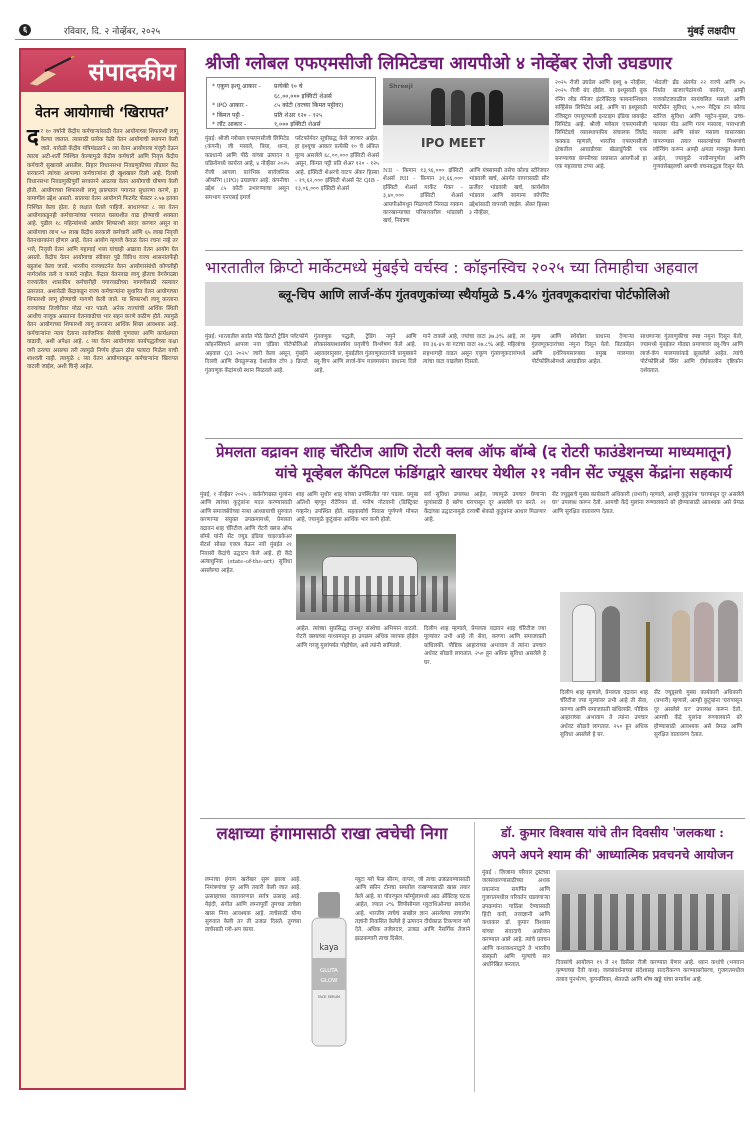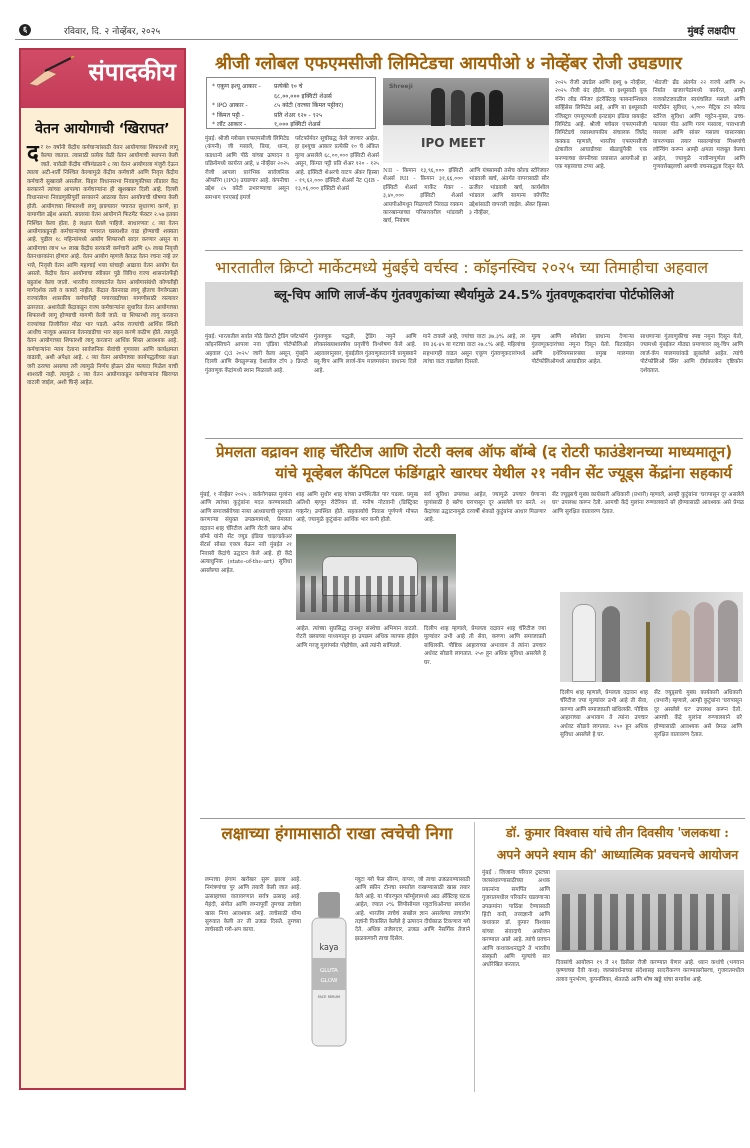--- a/index.html
+++ b/index.html
@@ -7,30 +7,30 @@
   body { font-family: "DejaVu Serif", serif; color: #222; position: relative; }
 
   .header { position: absolute; top: 22px; left: 0; width: 750px; height: 18px; }
   .header .pg { position: absolute; left: 19px; top: 2px; width: 12px; height: 12px; border-radius: 50%; background: #222; color: #fff; font-size: 8px; text-align: center; line-height: 12px; font-family: "DejaVu Sans", sans-serif; font-weight: bold; }
   .header .date { position: absolute; left: 36px; top: 2px; font-size: 9px; color: #333; font-family: "DejaVu Sans", sans-serif; margin-left: 28px; }
   .header .paper { position: absolute; right: 15px; top: 1px; font-size: 10px; font-weight: bold; color: #222; font-family: "DejaVu Sans", sans-serif; }
   .header .rule { position: absolute; left: 15px; right: 12px; top: 17px; border-top: 1px solid #888; }
 
   
   .editorial { position: absolute; left: 19px; top: 48px; width: 167px; height: 1042px; border: 2px solid #b7334a; background: #fcefd6; }
-  .ed-banner { height: 58px; background: linear-gradient(#d34c67, #c23a57); position: relative; }
+  .ed-banner { height: 42px; background: linear-gradient(#d34c67, #c23a57); position: relative; }
   .ed-banner .pen { position: absolute; left: 6px; top: 6px; width: 50px; height: 30px; }
   .ed-banner .title { position: absolute; right: 8px; top: 4px; font-size: 24px; color: #fff; font-family: "DejaVu Sans", sans-serif; font-weight: bold; }
   .ed-headline { font-size: 14px; font-weight: bold; text-align: center; padding: 10px 2px 6px; color: #111; font-family: "DejaVu Sans", sans-serif; }
   .ed-body { padding: 0 6px; font-size: 5.6px; line-height: 8.4px; color: #444; text-align: justify; height: 970px; overflow: hidden; }
   .ed-body .drop { float: left; font-size: 22px; line-height: 18px; font-weight: bold; margin-right: 2px; color: #111; }
 
   
   .story { position: absolute; }
-  .hl { font-family: "DejaVu Sans", sans-serif; font-weight: bold; color: #a16207; white-space: nowrap; margin-left: 10px; }
+  .hl { font-family: "DejaVu Sans", sans-serif; font-weight: bold; color: #701a75; white-space: nowrap; }
   .cols { display: flex; gap: 6px; }
   .col { font-size: 5.6px; line-height: 8.4px; color: #444; text-align: justify; overflow: hidden; }
   .rule-h { position: absolute; border-top: 1px solid #999; }
   .rule-v { position: absolute; border-left: 1px solid #bbb; }
 
   .photo { position: absolute; background: linear-gradient(135deg, #8a8a8a, #cfcfcf 50%, #6b6b6b); overflow: hidden; }
   .photo .cap { position: absolute; font-family: "DejaVu Sans", sans-serif; font-weight: bold; color: #333; }
 
   .ipo-box { position: absolute; left: 206px; top: 77px; width: 170px; height: 52px; border: 1px solid #888; font-size: 6px; line-height: 9.5px; padding: 3px 5px; color: #333; font-family: "DejaVu Sans", sans-serif; }
   .ipo-box .row { display: flex; }
@@ -109,21 +109,21 @@
 <div class="cols" style="position:absolute; left:555px; top:78px; width:190px; height:163px;">
   <div class="col" style="width:92px;">२०२५ रोजी उघडेल आणि इश्यू ७ नोव्हेंबर, २०२५ रोजी बंद होईल. या इश्यूसाठी बुक रनिंग लीड मॅनेजर इंटरॅक्टिव्ह फायनान्शियल सर्व्हिसेस लिमिटेड आहे, आणि या इश्यूसाठी रजिस्ट्रार एमयूएफजी इनटाइम इंडिया प्रायव्हेट लिमिटेड आहे. श्रीजी ग्लोबल एफएमसीजी लिमिटेडचे व्यवस्थापकीय संचालक जितेंद्र कक्कड म्हणाले, भारतीय एफएमसीजी क्षेत्रातील आघाडीच्या खेळाडूंपैकी एक बनण्याच्या कंपनीच्या प्रवासात आयपीओ हा एक महत्त्वाचा टप्पा आहे.</div>
   <div class="col" style="width:92px;">'शेठजी' ब्रँड अंतर्गत २२ राज्ये आणि २५ निर्यात बाजारपेठांमध्ये कार्यरत, आम्ही राजकोटजवळील स्वयंचलित मसाले आणि मल्टीग्रेन सुविधा, ५,००० मेट्रिक टन कोल्ड स्टोरेज सुविधा आणि ग्लूटेन-मुक्त, उच्च-फायबर पीठ आणि गरम मसाला, पावभाजी मसाला आणि सांबर मसाला यासारख्या वापरण्यास तयार मसाल्यांच्या मिश्रणांचे लॉन्चिंग करून आम्ही क्षमता मजबूत केल्या आहेत, ज्यामुळे नावीन्यपूर्णता आणि गुणवत्तेबद्दलची आमची वचनबद्धता दिसून येते.</div>
 </div>
 <div class="rule-h" style="left:205px; top:250px; width:538px;"></div>
 
 <div class="story" style="left:205px; top:256px;">
   <div class="hl" style="font-size:16px; font-weight:normal;">भारतातील क्रिप्टो मार्केटमध्ये मुंबईचे वर्चस्व : कॉइनस्विच २०२५ च्या तिमाहीचा अहवाल</div>
 </div>
 <div class="crypto-sub">
-  <div>ब्लू-चिप आणि लार्ज-कॅप गुंतवणुकांच्या स्थैर्यामुळे 24.5% गुंतवणूकदारांचा पोर्टफोलिओ</div>
+  <div>ब्लू-चिप आणि लार्ज-कॅप गुंतवणुकांच्या स्थैर्यामुळे 5.4% गुंतवणूकदारांचा पोर्टफोलिओ</div>
 </div>
 <div class="cols" style="position:absolute; left:205px; top:332px; width:538px; height:100px;">
   <div class="col" style="width:103px;">मुंबई: भारतातील सर्वात मोठे क्रिप्टो ट्रेडिंग प्लॅटफॉर्म कॉइनस्विचने आपला नवा 'इंडिया पोर्टफोलिओ अहवाल Q3 २०२५' जारी केला असून, मुंबईने दिल्ली आणि बेंगळुरूसह देशातील टॉप ३ क्रिप्टो गुंतवणूक केंद्रांमध्ये स्थान मिळवले आहे.</div>
   <div class="col" style="width:103px;">गुंतवणूक पद्धती, ट्रेडिंग नमुने आणि लोकसंख्याशास्त्रीय प्रवृत्तींचे विश्लेषण केले आहे. अहवालानुसार, मुंबईतील गुंतवणूकदारांनी प्रामुख्याने ब्लू-चिप आणि लार्ज-कॅप मालमत्तांना प्राधान्य दिले आहे.</div>
   <div class="col" style="width:103px;">माने टाकले आहे, ज्यांचा वाटा ३७.३% आहे, तर वय ३६-४५ या गटाचा वाटा २७.८% आहे. महिलांचा सहभागही वाढत असून एकूण गुंतवणूकदारांमध्ये त्यांचा वाटा वाढलेला दिसतो.</div>
   <div class="col" style="width:103px;">मूल्य आणि स्थैर्याला प्राधान्य देणाऱ्या गुंतवणूकदारांच्या नमुना दिसून येतो. बिटकॉइन आणि इथेरियमसारख्या प्रमुख मालमत्ता पोर्टफोलिओमध्ये आघाडीवर आहेत.</div>
   <div class="col" style="width:103px;">साधणाऱ्या गुंतवणुकीचा स्पष्ट नमुना दिसून येतो, ज्यामध्ये मुंबईकर मोठ्या प्रमाणावर ब्लू-चिप आणि लार्ज-कॅप मालमत्तांकडे झुकलेले आहेत. त्यांचे पोर्टफोलिओ स्थिर आणि दीर्घकालीन दृष्टिकोन दर्शवतात.</div>
 </div>
 <div class="rule-h" style="left:205px; top:438px; width:538px;"></div>
 

